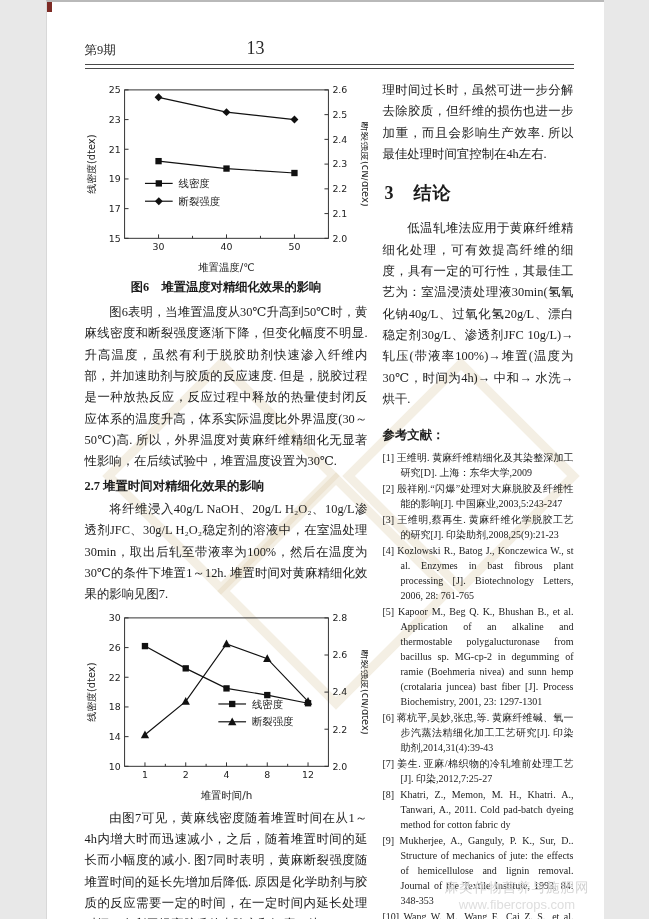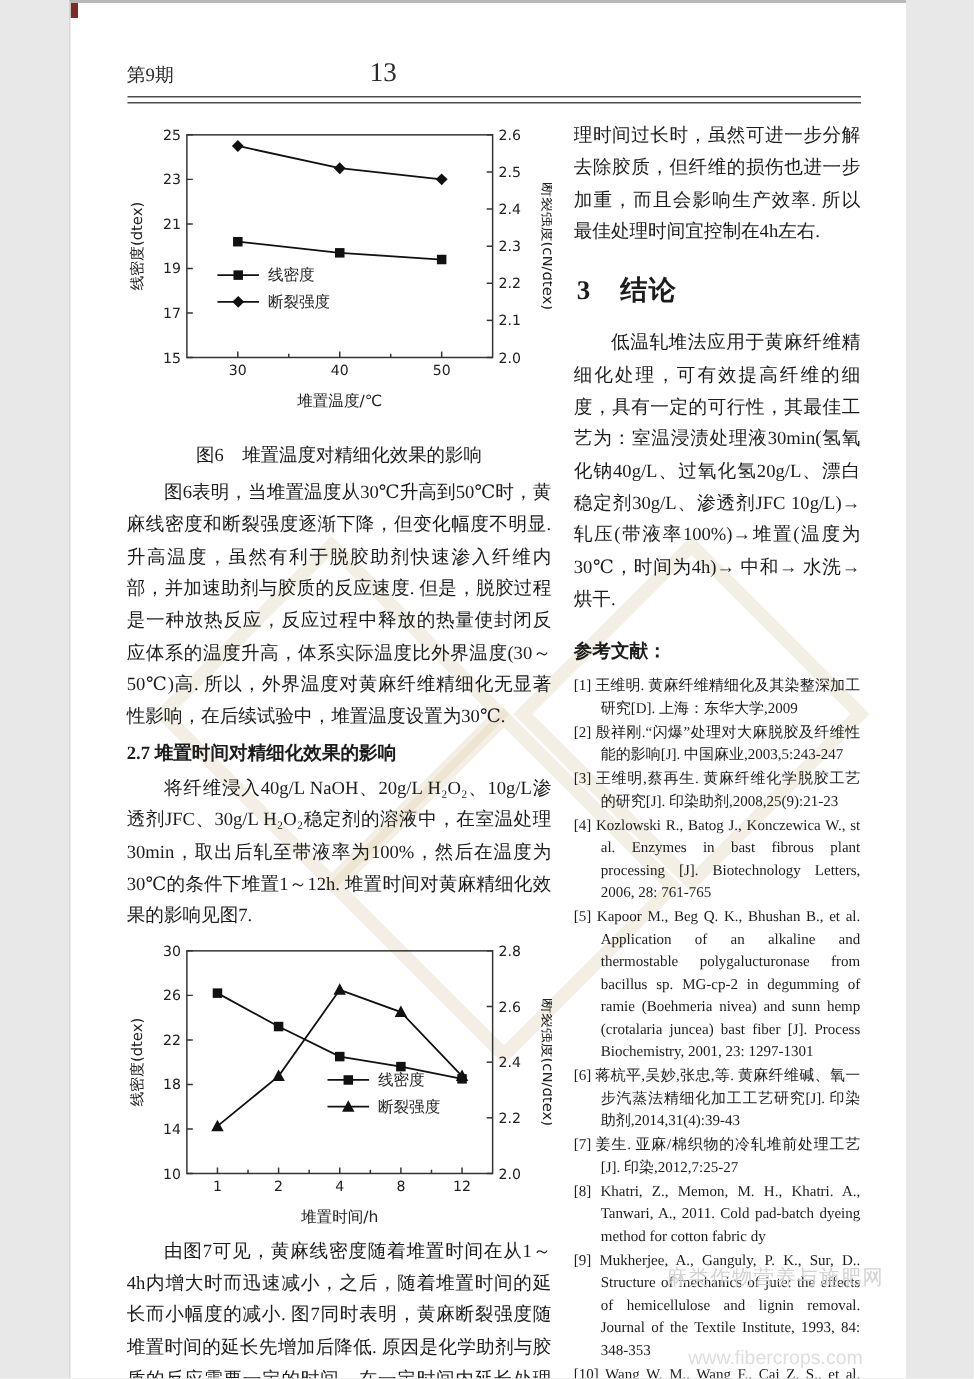--- a/index.html
+++ b/index.html
@@ -25,29 +25,29 @@
   .hd-issue{width:90px;}
   .hd-title{flex:1;text-align:center;letter-spacing:.5px;}
   .hd-page{width:90px;text-align:right;font-size:18px;}
   .rule{height:3px;border-top:1px solid #4a4a4a;border-bottom:1px solid #4a4a4a;margin-top:5px;}
   .columns{display:flex;gap:15px;margin-top:9px;}
   .col{width:283px;font-size:12.4px;line-height:1.72;text-align:justify;}
   .col p{margin:2px 0;}
   .indent{text-indent:2em;}
   figure{margin:2px 0 4px 0;}
   figure svg{display:block;width:283px;height:auto;}
-  figcaption{text-align:center;font-weight:normal;font-size:12.3px;margin-top:17px;}
+  figcaption{text-align:center;font-weight:bold;font-size:12.3px;margin-top:1px;}
   .h-sub{font-size:12.4px;font-weight:bold;margin:3px 0 1px 0;}
   .h-sec{font-size:18px;font-weight:bold;margin:13px 0 9px 2px;letter-spacing:1px;}
-  .refs-title{font-weight:bold;font-size:12.4px;margin-top:15px;font-family:Liberation Mono, monospace;}
+  .refs-title{font-weight:bold;font-size:12.4px;margin-top:15px;}
   .refs{margin:3px 0 0 0;padding:0;list-style:none;font-size:10px;line-height:1.5;}
   .refs .ref{padding-left:1.8em;text-indent:-1.8em;text-align:justify;margin:0 0 1px 0;}
   .site-wm{position:absolute;right:14px;bottom:6px;text-align:center;color:#d3d3d3;z-index:1;line-height:1.25;}
   .site-wm .l1{font-size:13.5px;letter-spacing:1px;}
-  .site-wm .l2{font-size:13px;font-family:"Liberation Sans","DejaVu Sans",sans-serif;color:#dedede;margin-top:36px;}
+  .site-wm .l2{font-size:13px;font-family:"Liberation Sans","DejaVu Sans",sans-serif;color:#dedede;}
 </style>
 </head>
 <body>
 
 <div class="page">
   <div class="corner-mark"></div>
   <div class="wm-pattern wm-a"></div>
   <div class="wm-pattern wm-b"></div>
   <div class="wm-pattern wm-c"></div>
 

